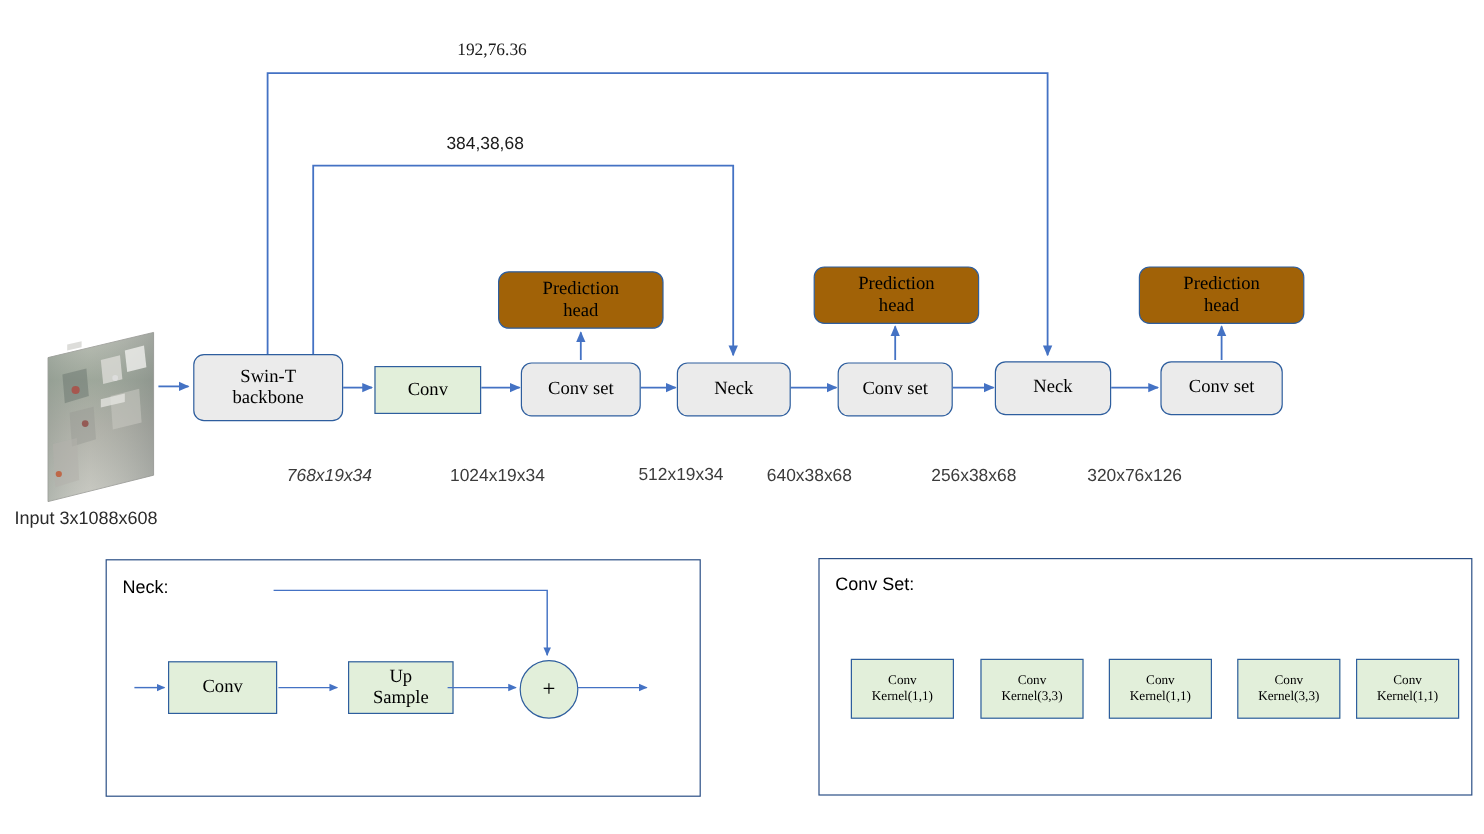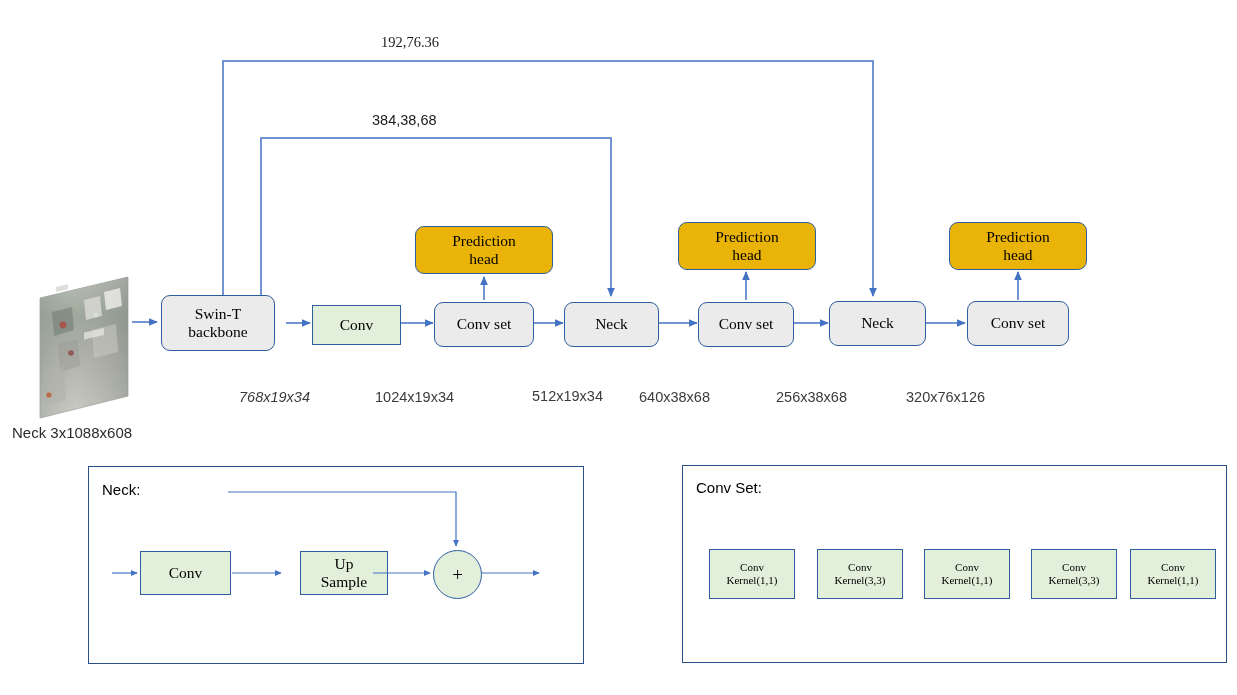--- a/index.html
+++ b/index.html
@@ -7,21 +7,21 @@
        font-family:"Liberation Serif", serif; color:#000;}
   .stage{position:absolute;left:0;top:0;width:1237px;height:695px;}
 
   
   .node{position:absolute;box-sizing:border-box;display:flex;align-items:center;
         justify-content:center;text-align:center;line-height:1.18;
         font-family:"Liberation Serif", serif;}
   .node span{display:block;}
 
   .n-grey{background:#ebebeb;border:1.4px solid #2e5e9e;border-radius:9px;font-size:15.5px;}
-  .n-blue{background:#eab308;border:1.4px solid #2e5e9e;border-radius:9px;font-size:15.5px;}
+  .n-blue{background:#a16207;border:1.4px solid #2e5e9e;border-radius:9px;font-size:15.5px;}
   .n-green{background:#e2efda;border:1.4px solid #2e5e9e;border-radius:0;font-size:15.5px;}
   .n-green-sm{background:#e2efda;border:1.4px solid #2e5e9e;border-radius:0;font-size:11px;}
 
   
   .panel{position:absolute;box-sizing:border-box;border:1.6px solid #2b4f86;background:#fff;}
   .panel-title{position:absolute;font-size:15px;font-family:Liberation Sans, sans-serif;color:#000;}
 
   
   .dimlabel{position:absolute;font-family:"Liberation Sans", sans-serif;font-size:14.5px;
             color:#3b3b3b;white-space:nowrap;}
@@ -77,21 +77,21 @@
       <polygon points="44,370 64,365 66,400 46,406" fill="#b3b1ab" opacity="0.55"></polygon>
       <circle cx="63" cy="325" r="3.4" fill="#b2443c" opacity="0.75"></circle>
       <circle cx="71" cy="353" r="2.8" fill="#8d3a36" opacity="0.7"></circle>
       <circle cx="49" cy="395" r="2.6" fill="#c0552f" opacity="0.8"></circle>
       <circle cx="96" cy="315" r="2.4" fill="#dedede" opacity="0.9"></circle>
       <rect x="84" y="352" width="20" height="7" fill="#e7e7e3" opacity="0.75" transform="skewY(-13)"></rect>
       <rect x="56" y="300" width="12" height="5" fill="#cfcfca" opacity="0.7" transform="skewY(-13)"></rect>
     </g>
   </svg>
 
-  <div class="inputlabel" style="left:12px;top:424px;">Neck 3x1088x608</div>
+  <div class="inputlabel" style="left:12px;top:424px;">Input 3x1088x608</div>
 
   <svg class="ov">
 
     <path class="ln" d="M132,322 L157,322" marker-end="url(#ah)"></path>
     <rect x="140" y="313" width="3" height="3" fill="#5a5a5a" opacity="0"></rect>
 
     <path class="ln" d="M286,323 L310,323" marker-end="url(#ah)"></path>
 
     <path class="ln" d="M401,323 L433,323" marker-end="url(#ah)"></path>
 
@@ -108,21 +108,21 @@
     <path class="ln" d="M1018,300 L1018,272" marker-end="url(#ah)"></path>
 
     <path class="ln" d="M223,300 L223,61 L873,61 L873,296" marker-end="url(#ahd)"></path>
 
     <path class="ln" d="M261,300 L261,138 L611,138 L611,296" marker-end="url(#ahd)"></path>
   </svg>
 
   <div class="skiplabel" style="left:381px;top:34px;font-family:Liberation Serif, serif;">192,76.36</div>
   <div class="skiplabel" style="left:372px;top:112px;text-align:center;">384,38,68</div>
 
-  <div class="node n-grey" style="left:161px;top:295px;width:114px;height:56px;">
+  <div class="node n-grey" style="left:161px;top:295px;width:125px;height:56px;">
     <div>
       <span>Swin-T</span>
       <span>backbone</span>
     </div>
   </div>
 
   <div class="node n-green" style="left:312px;top:305px;width:89px;height:40px;">
     <span>Conv</span>
   </div>
 
@@ -174,21 +174,21 @@
   <div class="dimlabel" style="left:776px;top:389px;">256x38x68</div>
   <div class="dimlabel" style="left:906px;top:389px;">320x76x126</div>
 
   <div class="panel" style="left:88px;top:466px;width:496px;height:198px;"></div>
   <div class="panel-title" style="left:102px;top:481px;">Neck:</div>
 
   <div class="node n-green" style="left:140px;top:551px;width:91px;height:44px;">
     <span>Conv</span>
   </div>
 
-  <div class="node n-green" style="left:300px;top:551px;width:88px;height:44px;">
+  <div class="node n-green" style="left:290px;top:551px;width:88px;height:44px;">
     <div>
       <span>Up</span>
       <span>Sample</span>
     </div>
   </div>
 
   <div class="plus" style="left:433px;top:550px;width:47px;height:47px;">
     <span>+</span>
   </div>
 

